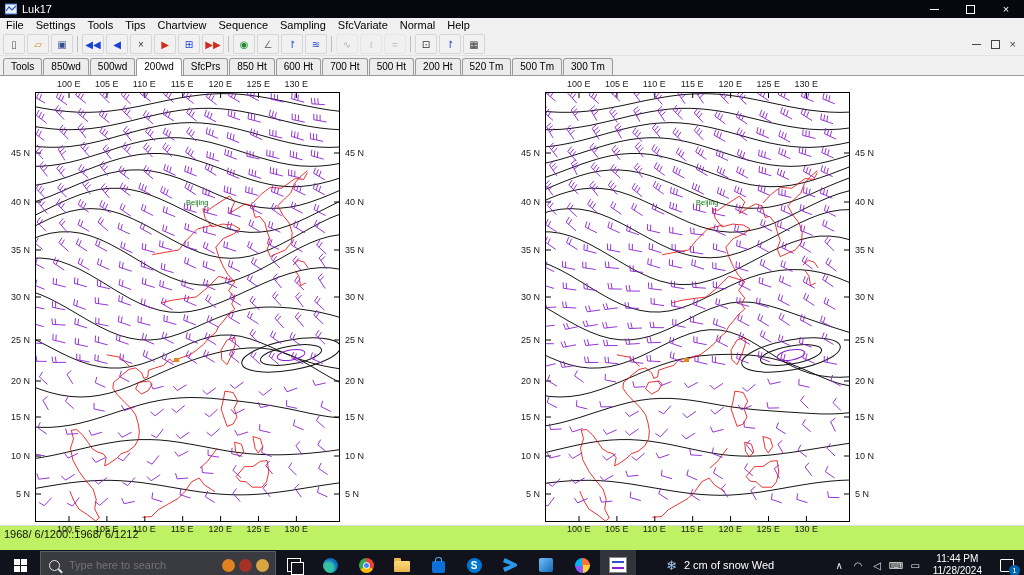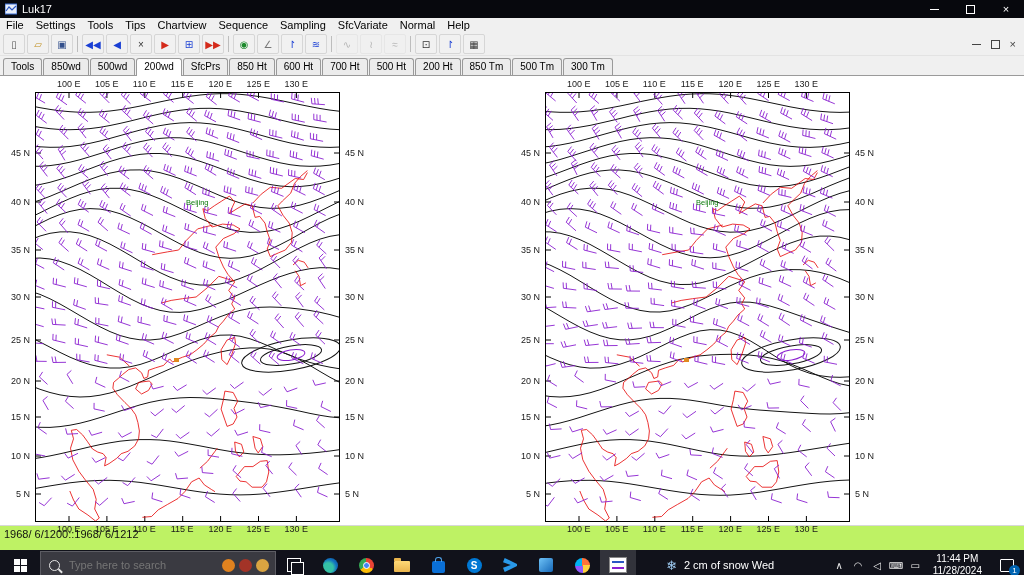--- a/index.html
+++ b/index.html
@@ -158,21 +158,21 @@
       <div class="tab">Tools</div>
       <div class="tab">850wd</div>
       <div class="tab">500wd</div>
       <div class="tab active">200wd</div>
       <div class="tab">SfcPrs</div>
       <div class="tab">850 Ht</div>
       <div class="tab">600 Ht</div>
       <div class="tab">700 Ht</div>
       <div class="tab">500 Ht</div>
       <div class="tab">200 Ht</div>
-      <div class="tab">850 Tm</div>
+      <div class="tab">520 Tm</div>
       <div class="tab">500 Tm</div>
       <div class="tab">300 Tm</div>
     </div>
 
   <div class="main">
     <div class="chart-panel" id="chartL">
         <div class="tick-label" style="left: 21px; top: -14px;">100 E</div>
         <div class="tick-label" style="left: 21px; top: 431px;">100 E</div>
         <div class="tick-label" style="left: 58.9px; top: -14px;">105 E</div>
         <div class="tick-label" style="left: 58.9px; top: 431px;">105 E</div>

